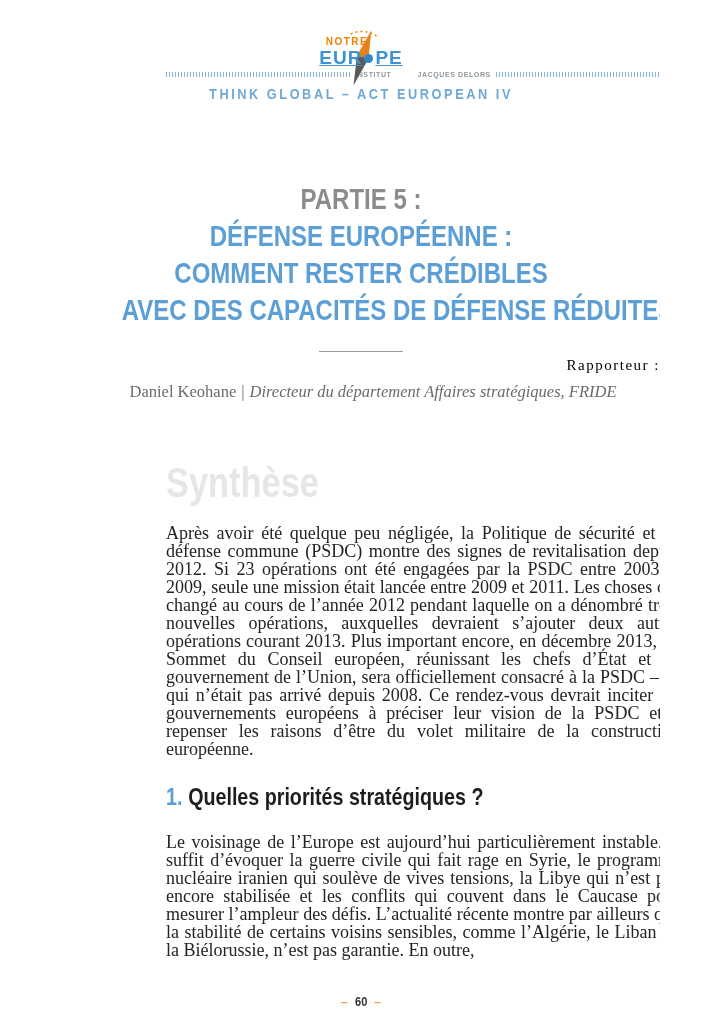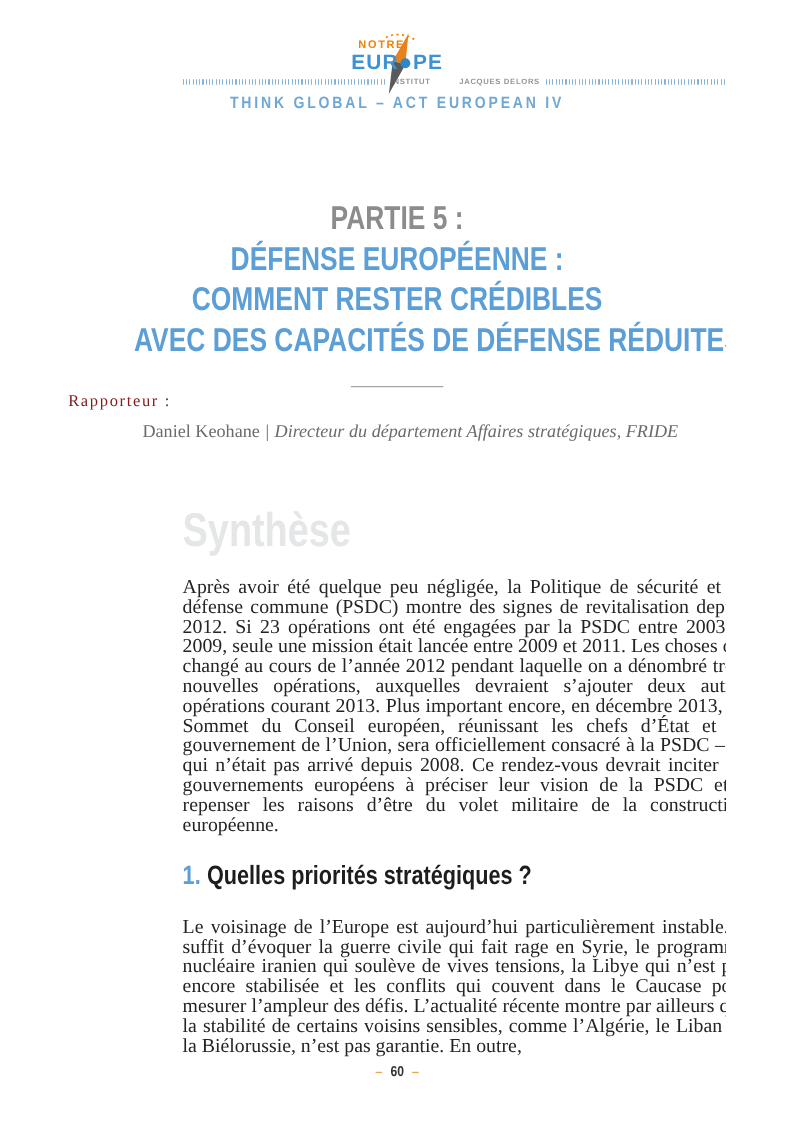--- a/index.html
+++ b/index.html
@@ -30,20 +30,21 @@
   .logo-europe {
     position: absolute;
     top: 47px; left: 0; width: 100%;
     text-align: center;
     font-family: "Liberation Sans", sans-serif;
     font-weight: 700;
     font-size: 19px;
     letter-spacing: 1px;
     color: #3E92D1;
     z-index: 4;
+    text-decoration: underline;
   }
   .logo-europe .dot {
     display: inline-block;
     width: 9px; height: 9px;
     border-radius: 50%;
     background: #2F86C8;
     margin: 0 2px 1px 2px;
     vertical-align: baseline;
   }
   .needle-svg {
@@ -103,24 +104,24 @@
   
   .rapporteur-rule {
     position: absolute;
     top: 351px; left: 50%;
     width: 84px; margin-left: -42px;
     border-top: 1px solid #9a9a9a;
   }
   .rapporteur-label {
     position: absolute;
     top: 357px; left: 0; width: 100%;
-    text-align: left;
+    text-align: right;
     font-size: 15px;
     letter-spacing: 1.5px;
-    color: #7f1d1d;
+    color: #000000;
   }
   .author-line {
     position: absolute;
     top: 382px; left: 0; width: 100%;
     text-align: center;
     font-size: 16.5px;
     color: #6B6B6B;
     padding-left: 24px;
   }
   .author-line .role { font-style: italic; }
@@ -163,21 +164,21 @@
     color: #1D1D1D;
     transform: scaleX(0.82);
     transform-origin: left;
     white-space: nowrap;
   }
   .section-heading .sec-num { color: #5C9FD6; margin-right: 7px; }
 
   
   .page-footer {
     position: absolute;
-    top: 966px; left: 0; width: 100%;
+    top: 994px; left: 0; width: 100%;
     text-align: center;
     font-family: "Liberation Sans", sans-serif;
     font-size: 12px;
   }
   .page-footer .fdash { color: #E9A552; font-weight: 700; margin: 0 6px; }
   .page-footer .fnum {
     display: inline-block;
     font-weight: 700;
     color: #333333;
     font-size: 13px;

